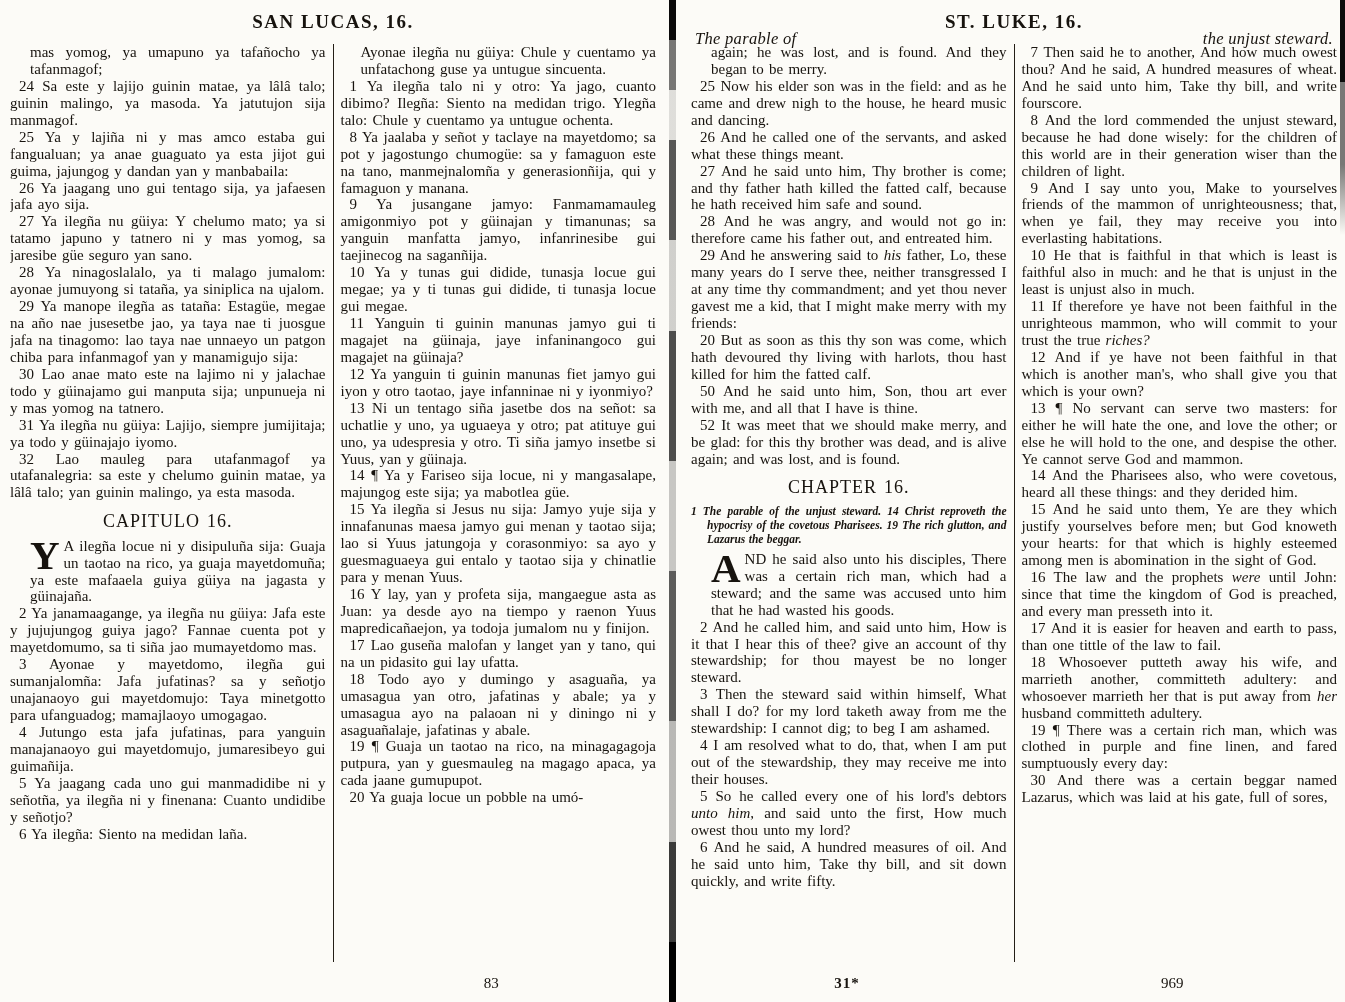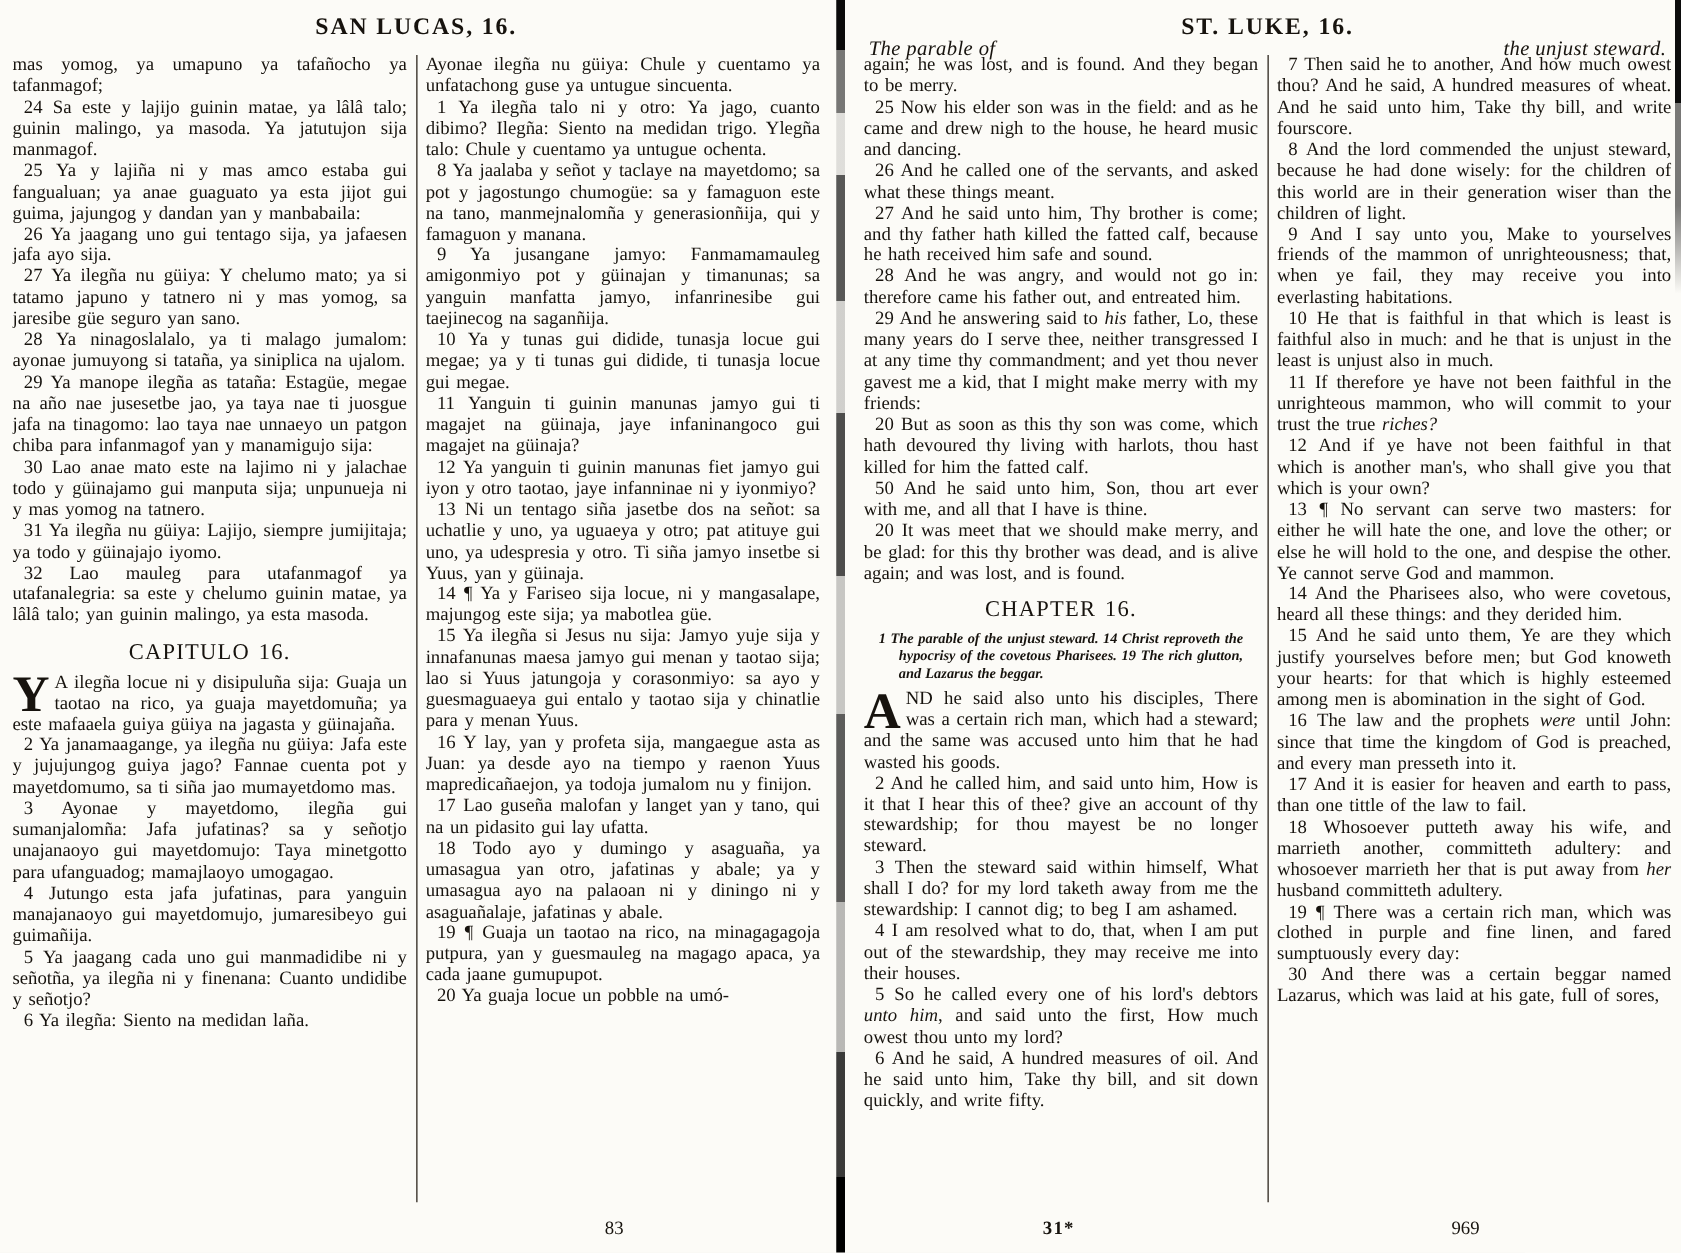--- a/index.html
+++ b/index.html
@@ -13,23 +13,23 @@
   .page{width:664px;height:1002px;box-sizing:border-box;padding:11px 8px 0 10px;position:relative;}
   .page-header{position:relative;height:33px;text-align:center;}
   .running-title{font-weight:bold;font-size:19px;letter-spacing:1.5px;}
   .running-side{position:absolute;top:18px;font-style:italic;font-size:16.5px;letter-spacing:.3px;}
   .running-side.left{left:4px;}
   .running-side.right{right:4px;margin-left:11px;}
   .page-body{display:flex;height:918px;overflow:hidden;}
   .col{flex:1;text-align:justify;font-size:15px;line-height:1.13;word-spacing:1.5px;}
   .col-rule{width:1px;background:#241e16;margin:0 7px;}
   .verse{margin:0;text-indent:9px;}
-  .verse.cont{text-indent:0;}
+  .verse.cont{text-indent:0;margin-left:20px;}
   .chapter-heading{text-align:center;font-size:18px;letter-spacing:1px;margin:10px 0 6px;text-indent:0;}
-  .chapter-summary{font-size:11.5px;font-style:italic;font-weight:bold;line-height:1.22;margin:0 12px 5px;padding-left:16px;text-indent:-16px;word-spacing:.5px;font-family:Liberation Serif, serif;}
+  .chapter-summary{font-size:11.5px;font-style:italic;font-weight:bold;line-height:1.22;margin:0 0 5px;padding-left:16px;text-indent:-16px;word-spacing:.5px;font-family:Liberation Serif, serif;}
   .dcap{float:left;font-size:41px;line-height:32px;font-weight:bold;margin:1px 4px 0 0;}
   .page-footer{position:absolute;bottom:7px;left:0;width:100%;height:20px;font-size:15px;}
   .folio{position:absolute;transform:translateX(-50%);}
   .folio.bold{font-weight:bold;letter-spacing:1px;}
   .gutter{width:17px;position:relative;}
   .gutter::before{
     content:"";position:absolute;left:5px;top:0;bottom:0;width:7px;
     background:linear-gradient(180deg,
       #0a0a0a 0% 4%, rgba(10,10,10,.55) 4% 9%, rgba(10,10,10,.12) 9% 14%,
       rgba(10,10,10,.68) 14% 24%, rgba(10,10,10,.18) 24% 33%,
@@ -104,21 +104,21 @@
     <div class="page-body">
       <div class="col">
           <p class="verse cont">again; he was lost, and is found. And they began to be merry.</p>
           <p class="verse">25 Now his elder son was in the field: and as he came and drew nigh to the house, he heard music and dancing.</p>
           <p class="verse">26 And he called one of the servants, and asked what these things meant.</p>
           <p class="verse">27 And he said unto him, Thy brother is come; and thy father hath killed the fatted calf, because he hath received him safe and sound.</p>
           <p class="verse">28 And he was angry, and would not go in: therefore came his father out, and entreated him.</p>
           <p class="verse">29 And he answering said to <i>his</i> father, Lo, these many years do I serve thee, neither transgressed I at any time thy commandment; and yet thou never gavest me a kid, that I might make merry with my friends:</p>
           <p class="verse">20 But as soon as this thy son was come, which hath devoured thy living with harlots, thou hast killed for him the fatted calf.</p>
           <p class="verse">50 And he said unto him, Son, thou art ever with me, and all that I have is thine.</p>
-          <p class="verse">20 It was meet that we should make merry, and be glad: for this thy brother was dead, and is alive again; and was lost, and is found.</p>
+          <p class="verse">52 It was meet that we should make merry, and be glad: for this thy brother was dead, and is alive again; and was lost, and is found.</p>
           <div class="chapter-heading">CHAPTER 16.</div>
           <p class="chapter-summary">1 The parable of the unjust steward. 14 Christ reproveth the hypocrisy of the covetous Pharisees. 19 The rich glutton, and Lazarus the beggar.</p>
           <p class="verse cont"><span class="dcap">A</span>ND he said also unto his disciples, There was a certain rich man, which had a steward; and the same was accused unto him that he had wasted his goods.</p>
           <p class="verse">2 And he called him, and said unto him, How is it that I hear this of thee? give an account of thy stewardship; for thou mayest be no longer steward.</p>
           <p class="verse">3 Then the steward said within himself, What shall I do? for my lord taketh away from me the stewardship: I cannot dig; to beg I am ashamed.</p>
           <p class="verse">4 I am resolved what to do, that, when I am put out of the stewardship, they may receive me into their houses.</p>
           <p class="verse">5 So he called every one of his lord's debtors <i>unto him</i>, and said unto the first, How much owest thou unto my lord?</p>
           <p class="verse">6 And he said, A hundred measures of oil. And he said unto him, Take thy bill, and sit down quickly, and write fifty.</p>
         </div>
       <div class="col-rule"></div>

